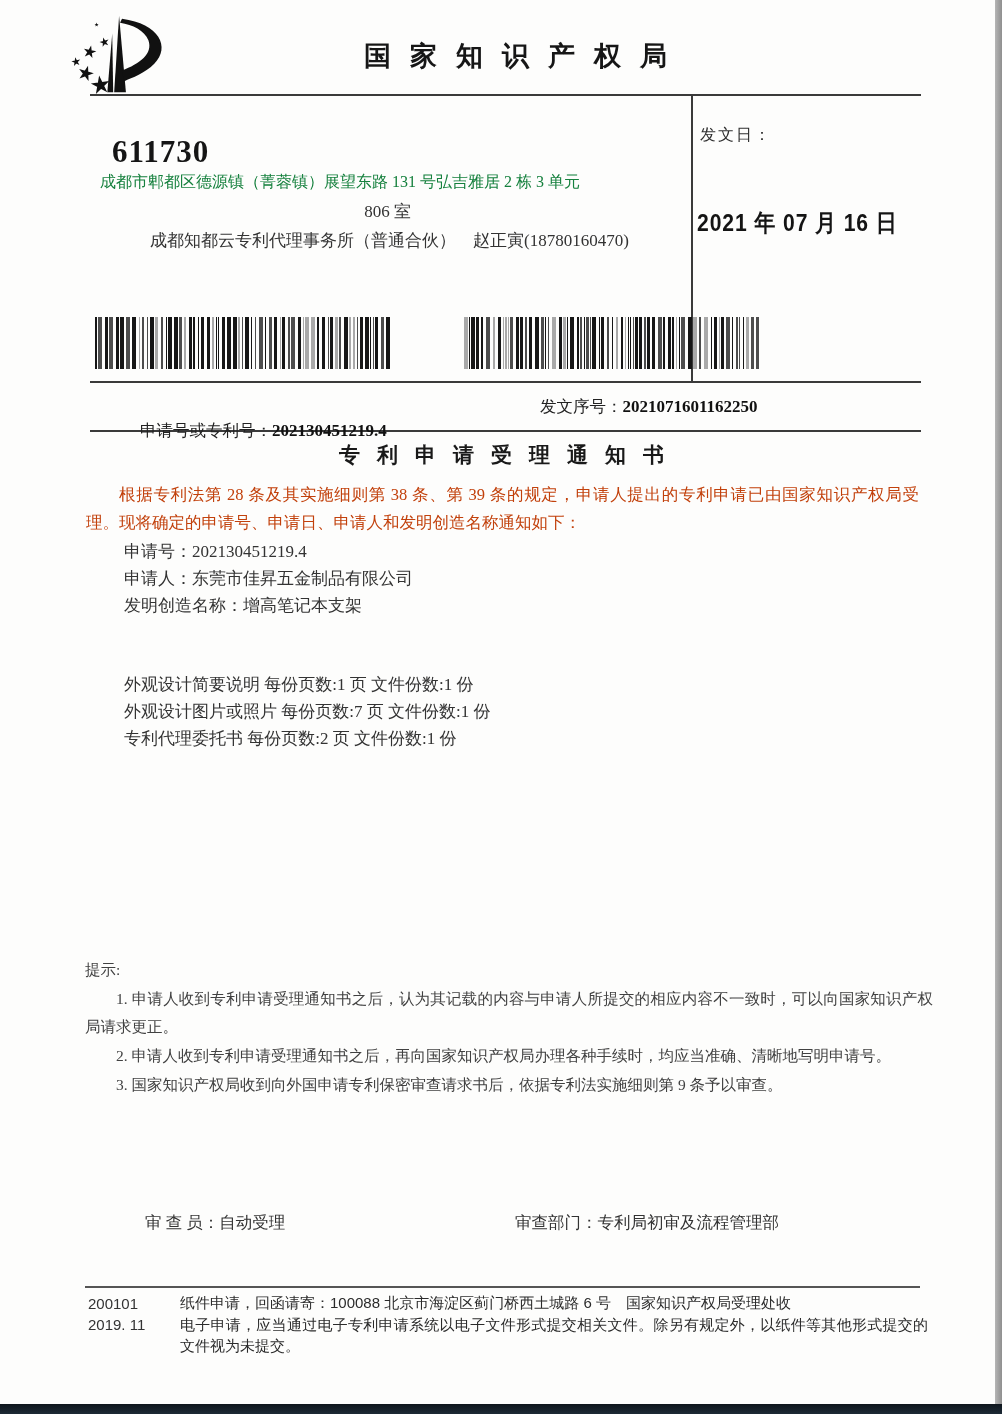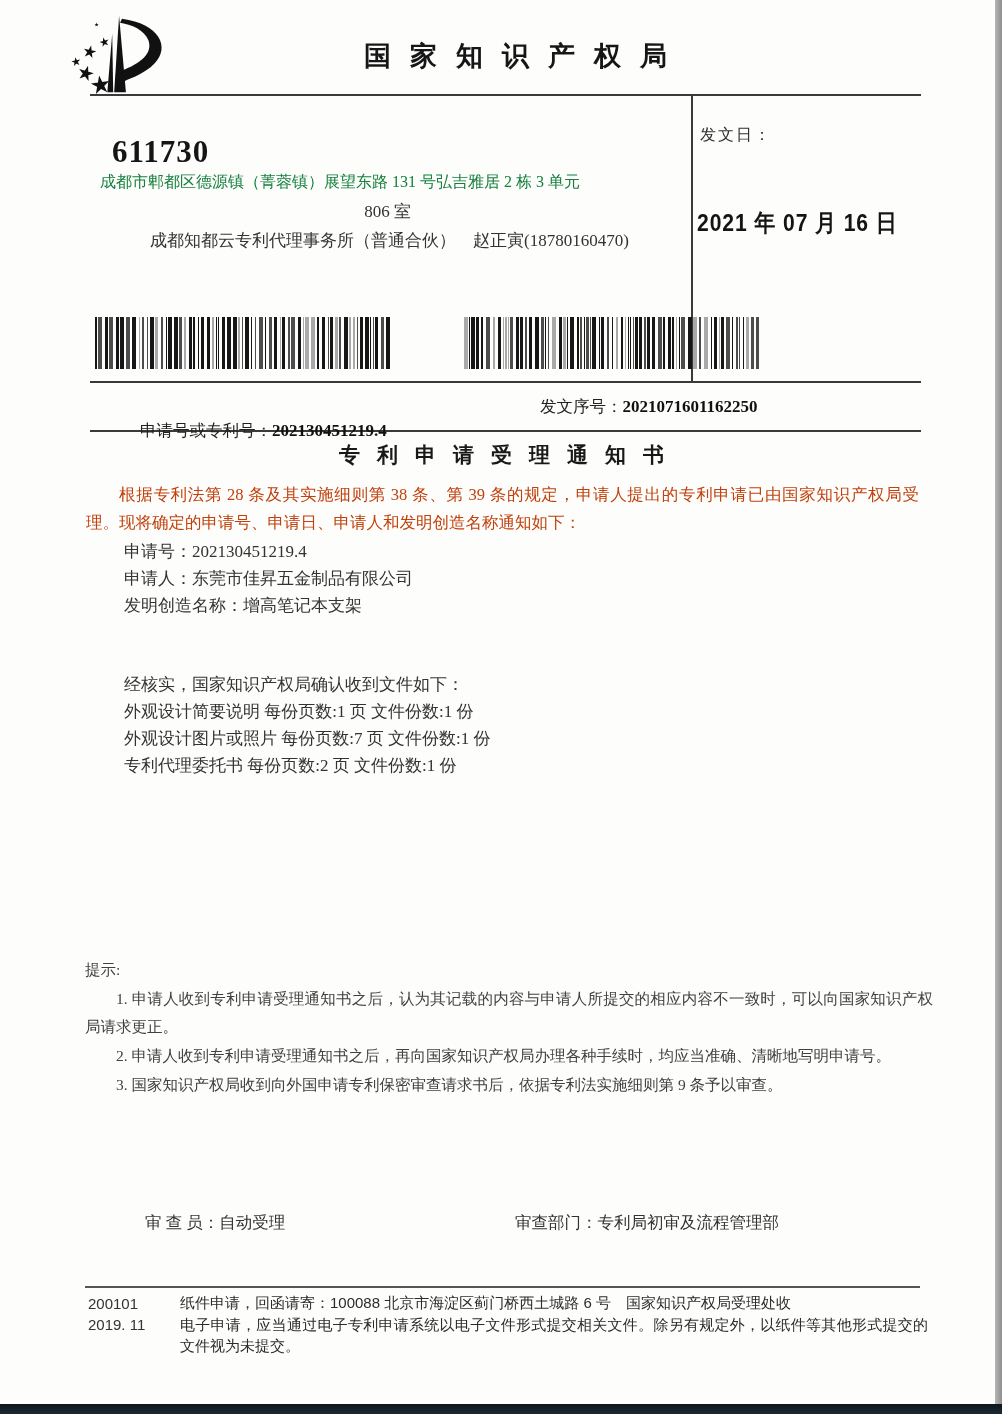--- a/index.html
+++ b/index.html
@@ -262,21 +262,20 @@
   <div class="abs notice-title">专利申请受理通知书</div>
   <div class="abs intro">根据专利法第 28 条及其实施细则第 38 条、第 39 条的规定，申请人提出的专利申请已由国家知识产权局受理。现将确定的申请号、申请日、申请人和发明创造名称通知如下：</div>
 
   <div class="abs fields">
     <div><span>申请号：</span><span>202130451219.4</span></div>
     <div><span>申请人：</span><span>东莞市佳昇五金制品有限公司</span></div>
     <div><span>发明创造名称：</span><span>增高笔记本支架</span></div>
   </div>
 
   <div class="abs received">
-    <div>经核实，国家知识产权局确认收到文件如下：</div>
     <div>外观设计简要说明  每份页数:1 页  文件份数:1 份</div>
     <div>外观设计图片或照片  每份页数:7 页  文件份数:1 份</div>
     <div>专利代理委托书  每份页数:2 页  文件份数:1 份</div>
   </div>
 
   <div class="abs tips">
     <div class="tips-title">提示:</div>
     <p>1. 申请人收到专利申请受理通知书之后，认为其记载的内容与申请人所提交的相应内容不一致时，可以向国家知识产权局请求更正。</p>
     <p>2. 申请人收到专利申请受理通知书之后，再向国家知识产权局办理各种手续时，均应当准确、清晰地写明申请号。</p>
     <p>3. 国家知识产权局收到向外国申请专利保密审查请求书后，依据专利法实施细则第 9 条予以审查。</p>

